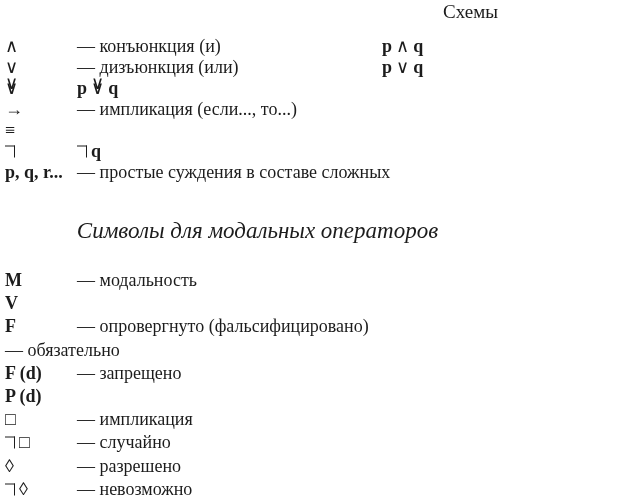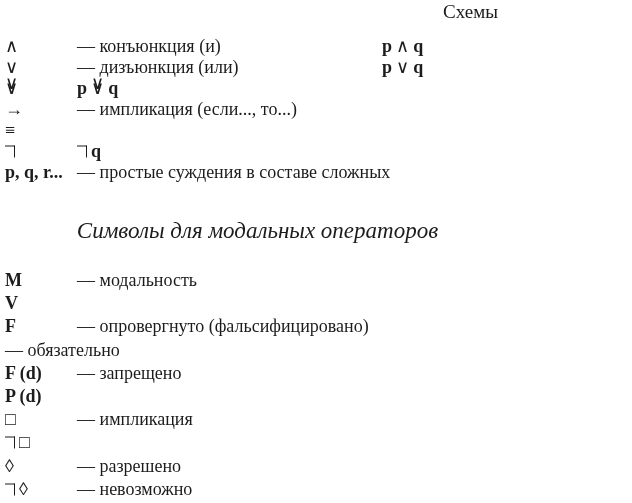--- a/index.html
+++ b/index.html
@@ -163,20 +163,21 @@
     </div>
 
     <div class="row">
       <span class="sym">□</span>
       <span class="desc">— импликация</span>
       <span></span>
     </div>
 
     <div class="row">
       <span class="sym"><span class="neg pre"></span><span>□</span></span>
+      <span class="desc">— случайно</span>
       <span></span>
     </div>
 
     <div class="row">
       <span class="sym">◊</span>
       <span class="desc">— разрешено</span>
       <span></span>
     </div>
 
     <div class="row">

